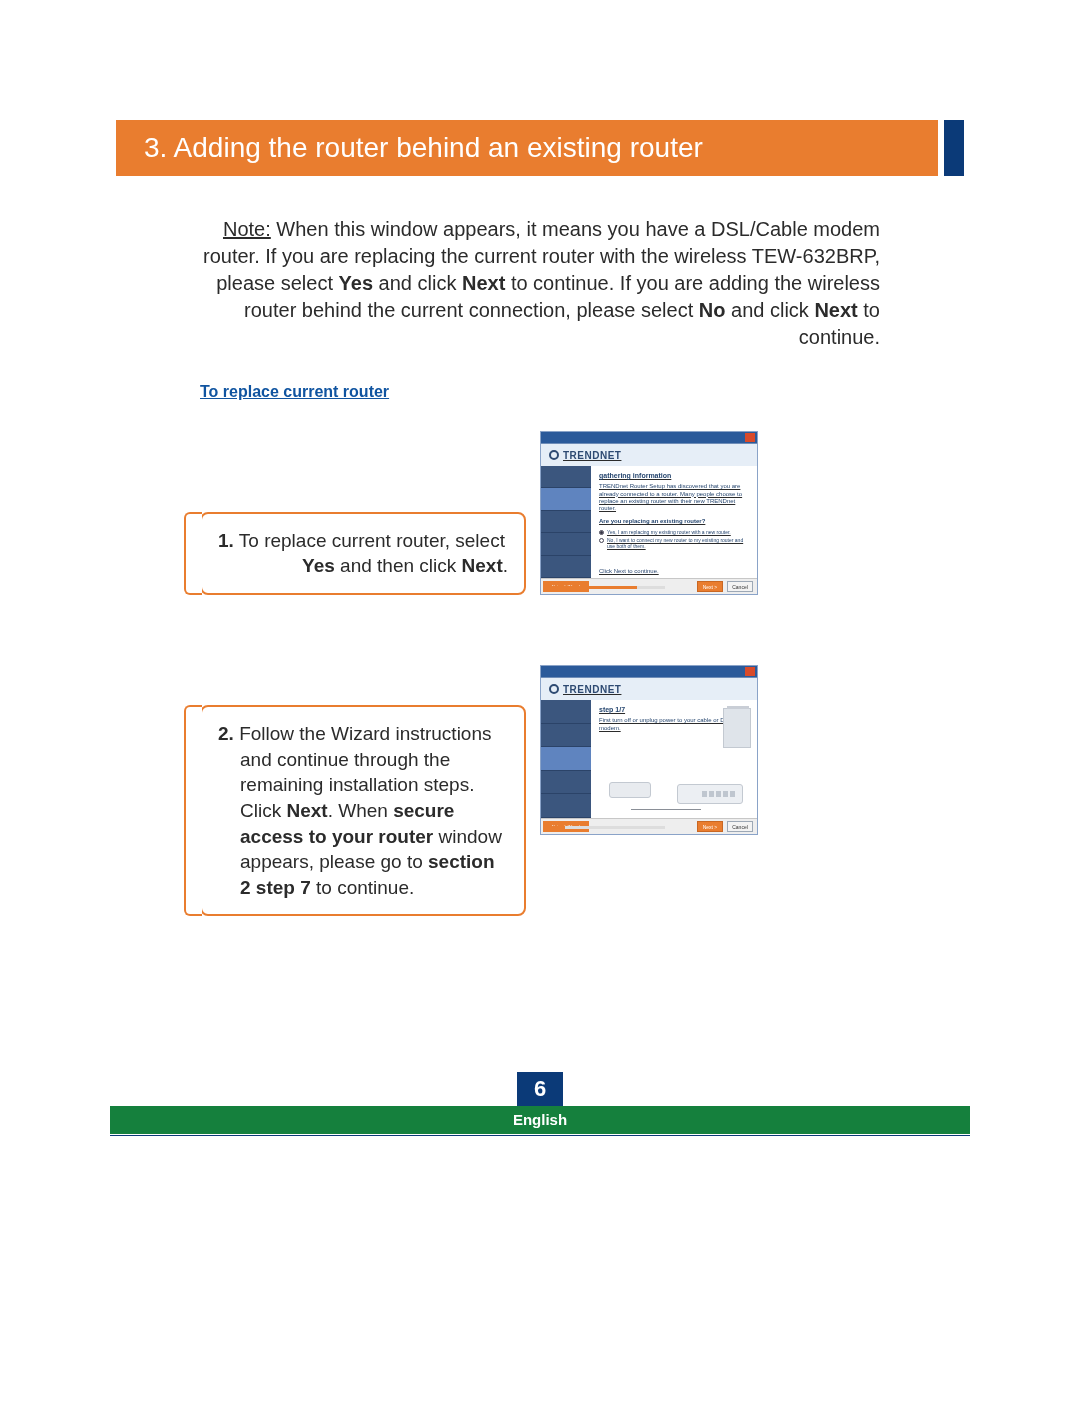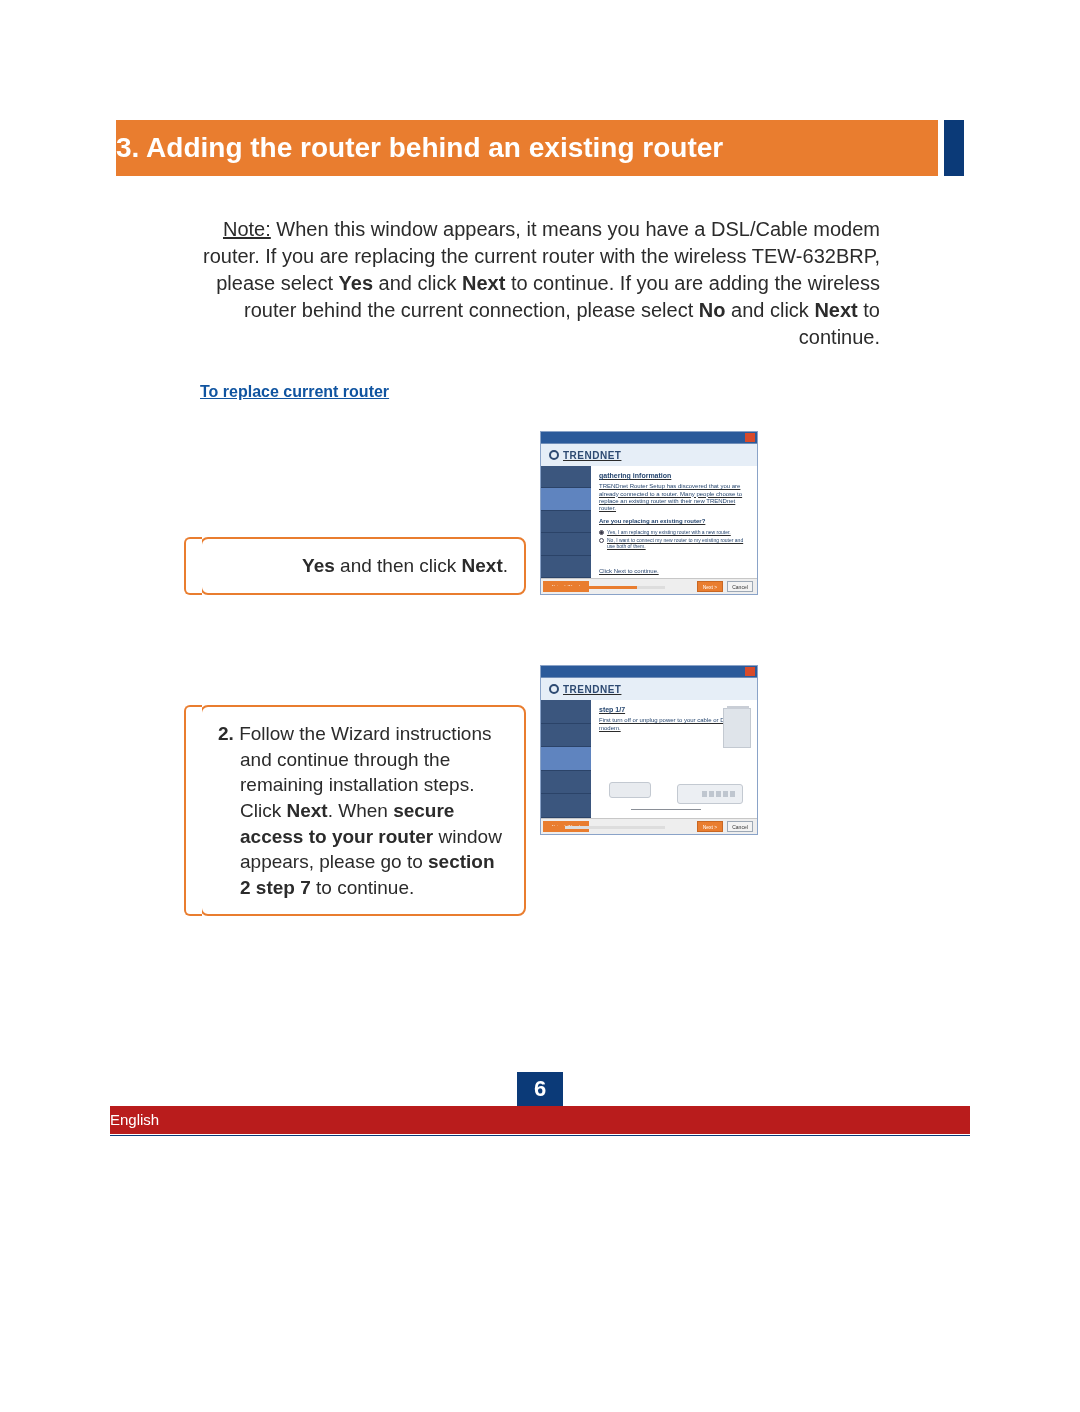--- a/index.html
+++ b/index.html
@@ -1,21 +1,21 @@
 <!DOCTYPE html>
 <html><head>
 <meta charset="utf-8">
 <style>
   * { box-sizing: border-box; margin: 0; padding: 0; }
   html, body { width: 1080px; height: 1412px; background: #ffffff; font-family: Arial, Helvetica, sans-serif; color: #2b2b2b; }
   .page { position: relative; width: 1080px; height: 1412px; padding: 120px 110px 0 110px; }
 
   
   .title-bar { display: flex; height: 56px; margin-left: 6px; margin-right: 6px; }
-  .title-orange { flex: 1; background: #e97d2f; color: #ffffff; font-weight: bold; font-size: 28px; display: flex; align-items: center; }
+  .title-orange { flex: 1; background: #e97d2f; color: #ffffff; font-weight: normal; font-size: 28px; display: flex; align-items: center; padding-left: 28px; }
   .title-gap { width: 6px; background: #ffffff; }
   .title-blue { width: 20px; background: #0b3a78; }
 
   
   .body-area { padding: 40px 90px 0 90px; }
   .note { font-size: 20px; line-height: 1.35; text-align: right; }
   .note .underline { text-decoration: underline; }
   .note b { font-weight: bold; }
 
   .sub-head { margin-top: 32px; color: #1054a0; font-size: 16px; font-weight: bold; text-decoration: underline; }
@@ -49,21 +49,21 @@
   .shot2 .main { position: relative; }
   .shot2 .tower { position:absolute; right:6px; top:8px; width:28px; height:40px; background:#dfe4ea; border:1px solid #c3c9d1; }
   .shot2 .tower:before { content:""; position:absolute; top:-3px; left:3px; width:22px; height:3px; background:#c9ced6;}
   .shot2 .router1 { position:absolute; left:18px; bottom:20px; width:42px; height:16px; background:#e8ebef; border:1px solid #c3c9d1; border-radius:3px;}
   .shot2 .router2 { position:absolute; right:14px; bottom:14px; width:66px; height:20px; background:#eceff3; border:1px solid #c3c9d1; border-radius:3px;}
   .shot2 .router2:after{content:"";position:absolute;right:6px;top:6px;width:34px;height:6px;background:repeating-linear-gradient(90deg,#bfc6cf 0 5px,#eceff3 5px 7px);}
   .shot2 .cable { position:absolute; left:40px; bottom:8px; width:70px; height:1px; background:#8a8f97;}
 
   
   .page-foot { position: absolute; left: 110px; right: 110px; bottom: 276px; }
-  .pf-blue { height: 28px; background: #b91c1c; position: relative; text-align:left; color:#fff; font-weight:normal; font-size:15px; line-height:28px;}
+  .pf-blue { height: 28px; background: #15803d; position: relative; text-align:center; color:#fff; font-weight:bold; font-size:15px; line-height:28px;}
   .pf-num-box { position: absolute; left: 50%; transform: translateX(-50%); top: -34px; width: 46px; height: 34px; background: #0b3a78; color: #fff; font-weight: bold; font-size: 22px; display:flex; align-items:center; justify-content:center;}
   .pf-line { height:1px; background:#0b3a78; margin-top:1px;}
 
   
   .steps { margin-top: 30px; }
   .row-flex { display:flex; align-items:flex-end; gap:10px; }
   .row-flex .callout { width: 326px; }
   .row-flex .shot, .row-flex .shot2 { margin-left: 4px; text-decoration: underline; }
   .row-flex.second { align-items:flex-start; margin-top: 70px;}
   .row-flex.second .callout { align-self:flex-start; margin-top:40px;}
@@ -95,20 +95,23 @@
     </p>
 
     <h2 class="sub-head">To replace current router</h2>
 
     <div class="steps">
 
       <div class="row-flex">
         <div class="callout-wrap">
           <div class="callout">
             <div class="orange-stub"></div>
+            <div class="hang">
+              <span class="num">1.</span><span> To replace current router, select </span>
+            </div>
             <div class="indent-cont">
               <b>Yes</b><span> and then click </span><b>Next</b><span>.</span>
             </div>
           </div>
         </div>
 
         <div class="shot">
           <div class="bar">
               <div class="xbtn"></div>
             </div>

